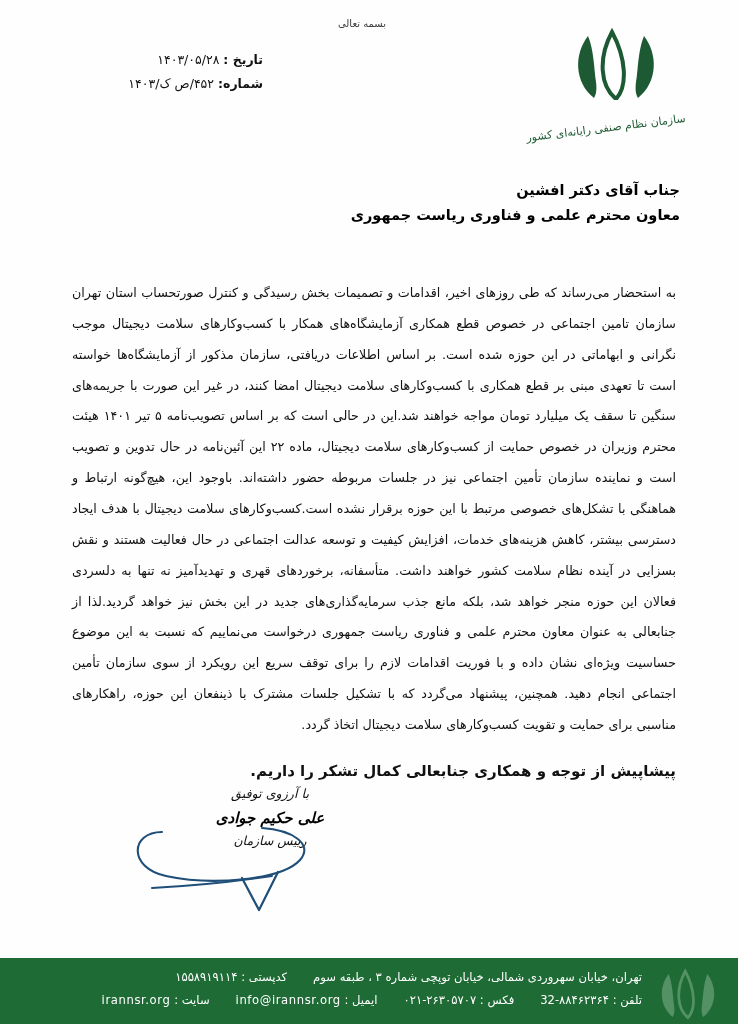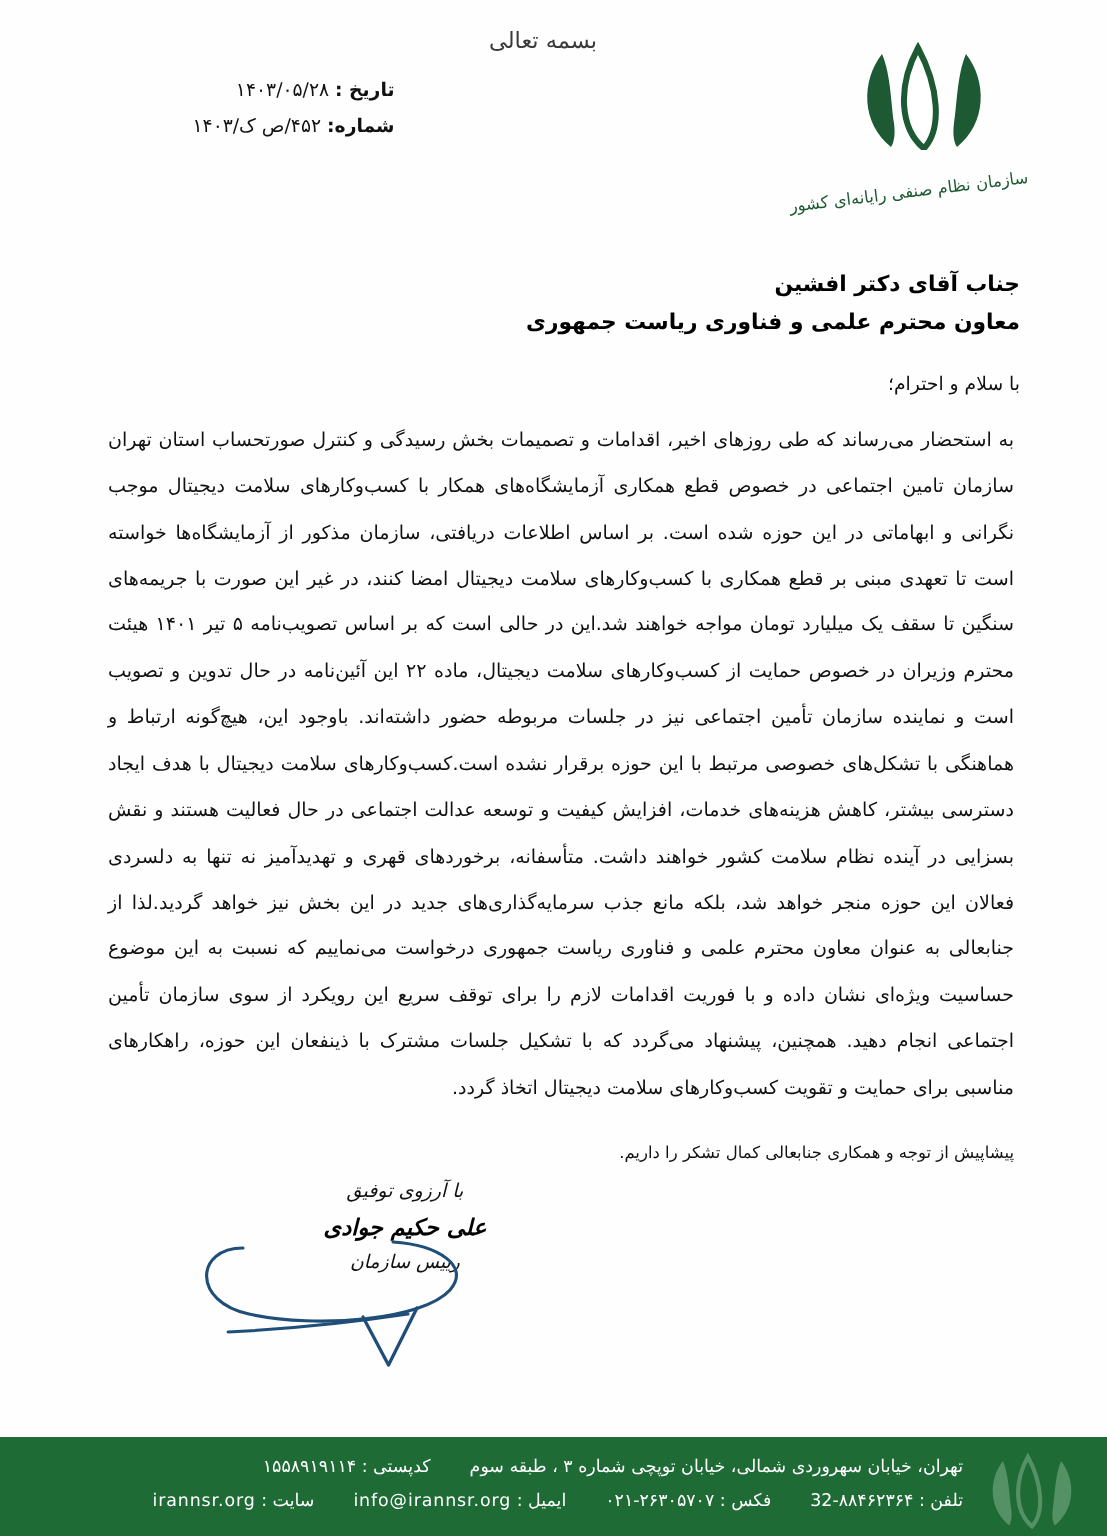--- a/index.html
+++ b/index.html
@@ -30,21 +30,21 @@
     right: 0;
     height: 150px;
   }
 
   .basmala {
     position: absolute;
     top: 18px;
     left: 0;
     right: 14px;
     text-align: center;
-    font-size: 15px;
+    font-size: 10px;
     color: #3a3a3a;
     letter-spacing: 0.2px;
   }
 
   .meta-block {
     position: absolute;
     top: 48px;
     left: 48px;
     text-align: right;
     direction: rtl;
@@ -124,22 +124,23 @@
     color: #111;
   }
 
   .closing {
     position: absolute;
     top: 762px;
     right: 62px;
     left: 62px;
     direction: rtl;
     text-align: right;
-    font-size: 11px;
-    color: #111;
+    font-size: 15px;
+    color: #111;
+    font-weight: bold;
   }
 
   
   .sig-block {
     position: absolute;
     top: 786px;
     left: 150px;
     width: 240px;
     text-align: center;
     direction: rtl;
@@ -240,21 +241,20 @@
       <div class="logo-caption">سازمان نظام صنفی رایانه‌ای کشور</div>
     </div>
 
   </div>
 
   <div class="addressee">
     <div>جناب آقای دکتر افشین</div>
     <div>معاون محترم علمی و فناوری ریاست جمهوری</div>
   </div>
 
-  <div class="salutation">با سلام و احترام؛</div>
 
   <div class="body-text">به استحضار می‌رساند که طی روزهای اخیر، اقدامات و تصمیمات بخش رسیدگی و کنترل صورتحساب استان تهران سازمان تامین اجتماعی در خصوص قطع همکاری آزمایشگاه‌های همکار با کسب‌وکارهای سلامت دیجیتال موجب نگرانی و ابهاماتی در این حوزه شده است. بر اساس اطلاعات دریافتی، سازمان مذکور از آزمایشگاه‌ها خواسته است تا تعهدی مبنی بر قطع همکاری با کسب‌وکارهای سلامت دیجیتال امضا کنند، در غیر این صورت با جریمه‌های سنگین تا سقف یک میلیارد تومان مواجه خواهند شد.این در حالی است که بر اساس تصویب‌نامه ۵ تیر ۱۴۰۱ هیئت محترم وزیران در خصوص حمایت از کسب‌وکارهای سلامت دیجیتال، ماده ۲۲ این آئین‌نامه در حال تدوین و تصویب است و نماینده سازمان تأمین اجتماعی نیز در جلسات مربوطه حضور داشته‌اند. باوجود این، هیچ‌گونه ارتباط و هماهنگی با تشکل‌های خصوصی مرتبط با این حوزه برقرار نشده است.کسب‌وکارهای سلامت دیجیتال با هدف ایجاد دسترسی بیشتر، کاهش هزینه‌های خدمات، افزایش کیفیت و توسعه عدالت اجتماعی در حال فعالیت هستند و نقش بسزایی در آینده نظام سلامت کشور خواهند داشت. متأسفانه، برخوردهای قهری و تهدیدآمیز نه تنها به دلسردی فعالان این حوزه منجر خواهد شد، بلکه مانع جذب سرمایه‌گذاری‌های جدید در این بخش نیز خواهد گردید.لذا از جنابعالی به عنوان معاون محترم علمی و فناوری ریاست جمهوری درخواست می‌نماییم که نسبت به این موضوع حساسیت ویژه‌ای نشان داده و با فوریت اقدامات لازم را برای توقف سریع این رویکرد از سوی سازمان تأمین اجتماعی انجام دهید. همچنین، پیشنهاد می‌گردد که با تشکیل جلسات مشترک با ذینفعان این حوزه، راهکارهای مناسبی برای حمایت و تقویت کسب‌وکارهای سلامت دیجیتال اتخاذ گردد.</div>
 
   <div class="closing">پیشاپیش از توجه و همکاری جنابعالی کمال تشکر را داریم.</div>
 
   <div class="sig-block">
     <div class="sig-wish">با آرزوی توفیق</div>
     <div class="sig-name">علی حکیم جوادی</div>
     <div class="sig-title">رییس سازمان</div>
 

